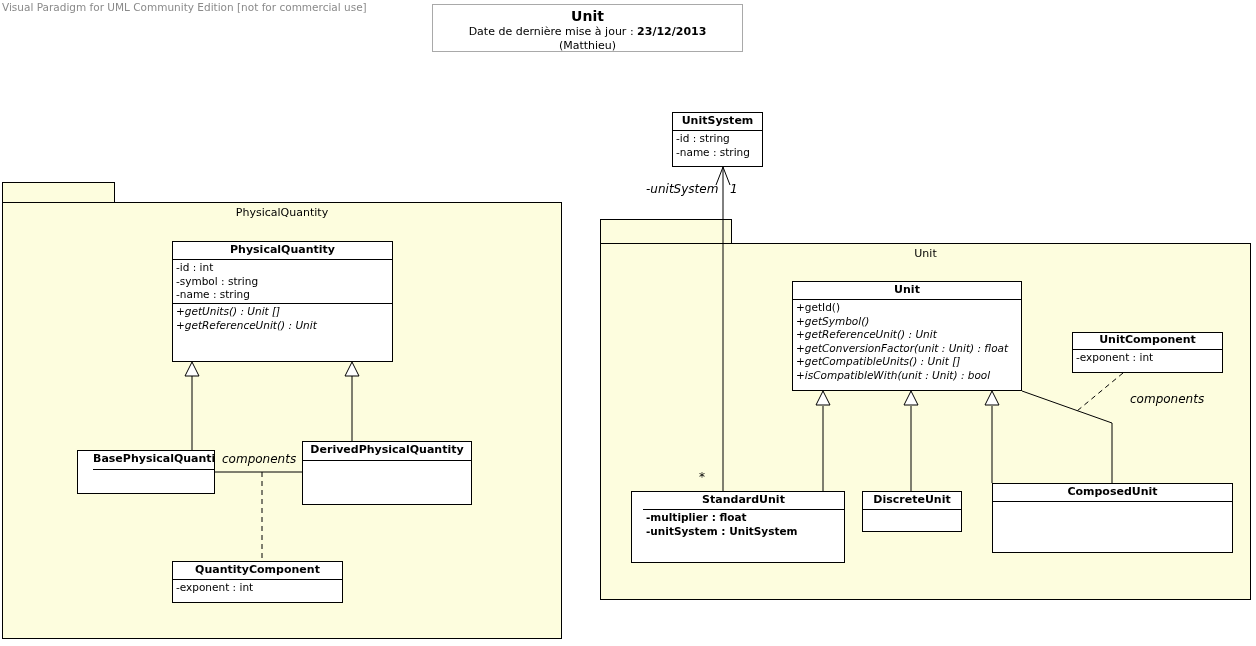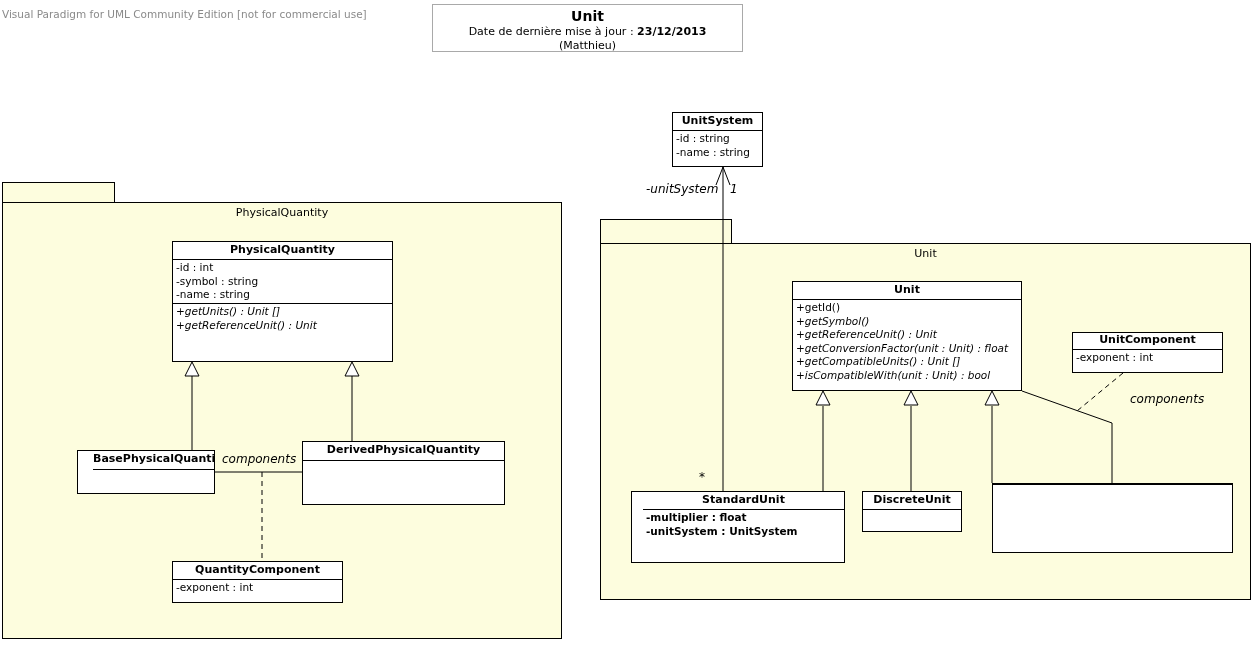--- a/index.html
+++ b/index.html
@@ -3,21 +3,21 @@
 <meta charset="utf-8">
 <style>
   html,body { margin:0; padding:0; background:#ffffff; }
   #canvas {
     position:relative; width:1256px; height:646px;
     font-family:"DejaVu Sans", sans-serif; color:#000;
     overflow:hidden; background:#ffffff;
   }
   .abs { position:absolute; box-sizing:border-box; }
 
-  .watermark { left:2px; top:8px; font-size:10.5px; color:#8a8a8a; white-space:nowrap; }
+  .watermark { left:2px; top:1px; font-size:10.5px; color:#8a8a8a; white-space:nowrap; }
 
   .title-box {
     left:432px; top:4px; width:311px; height:48px;
     border:1px solid #a9a9a9; background:#ffffff; text-align:center; padding-top:3px;
   }
   .title-box .t1 { font-size:14px; font-weight:bold; line-height:17px; }
   .title-box .t2 { font-size:11px; line-height:14px; }
   .title-box .t3 { font-size:11px; line-height:13px; }
 
   .pkg-tab, .pkg-body { background:#fdfdde; border:1px solid #000; }
@@ -133,21 +133,21 @@
       <div class="row it">+getUnits() : Unit []</div>
       <div class="row it">+getReferenceUnit() : Unit</div>
     </div>
   </div>
 
   <div class="abs cls" style="left:77px;top:450px;width:138px;height:44px;padding-left:15px;">
     <div class="title" style="height:18px;line-height:16px;">BasePhysicalQuantity</div>
     <div class="cmp" style="height:24px;"></div>
   </div>
 
-  <div class="abs cls" style="left:302px;top:441px;width:203px;height:64px;">
+  <div class="abs cls" style="left:302px;top:441px;width:170px;height:64px;">
     <div class="title" style="height:18px;line-height:16px;">DerivedPhysicalQuantity</div>
     <div class="cmp" style="height:44px;"></div>
   </div>
 
   <div class="abs cls" style="left:172px;top:561px;width:171px;height:42px;">
     <div class="title">QuantityComponent</div>
     <div class="cmp" style="height:23px;">
       <div class="row">-exponent : int</div>
     </div>
   </div>
@@ -178,20 +178,21 @@
       <div class="row">-unitSystem : UnitSystem</div>
     </div>
   </div>
 
   <div class="abs cls" style="left:862px;top:491px;width:100px;height:41px;">
     <div class="title">DiscreteUnit</div>
     <div class="cmp" style="height:22px;"></div>
   </div>
 
   <div class="abs cls" style="left:992px;top:483px;width:241px;height:70px;">
+    <div class="title">ComposedUnit</div>
     <div class="cmp" style="height:51px;"></div>
   </div>
 
   <div class="abs edge-label" style="left:222px;top:452px;width:70px;text-align:center;">components</div>
   <div class="abs edge-label" style="left:1130px;top:392px;">components</div>
   <div class="abs edge-label" style="left:646px;top:182px;width:72px;text-align:right;">-unitSystem</div>
   <div class="abs edge-label" style="left:730px;top:182px;">1</div>
   <div class="abs edge-label" style="left:699px;top:470px;">*</div>
 
 </div>

